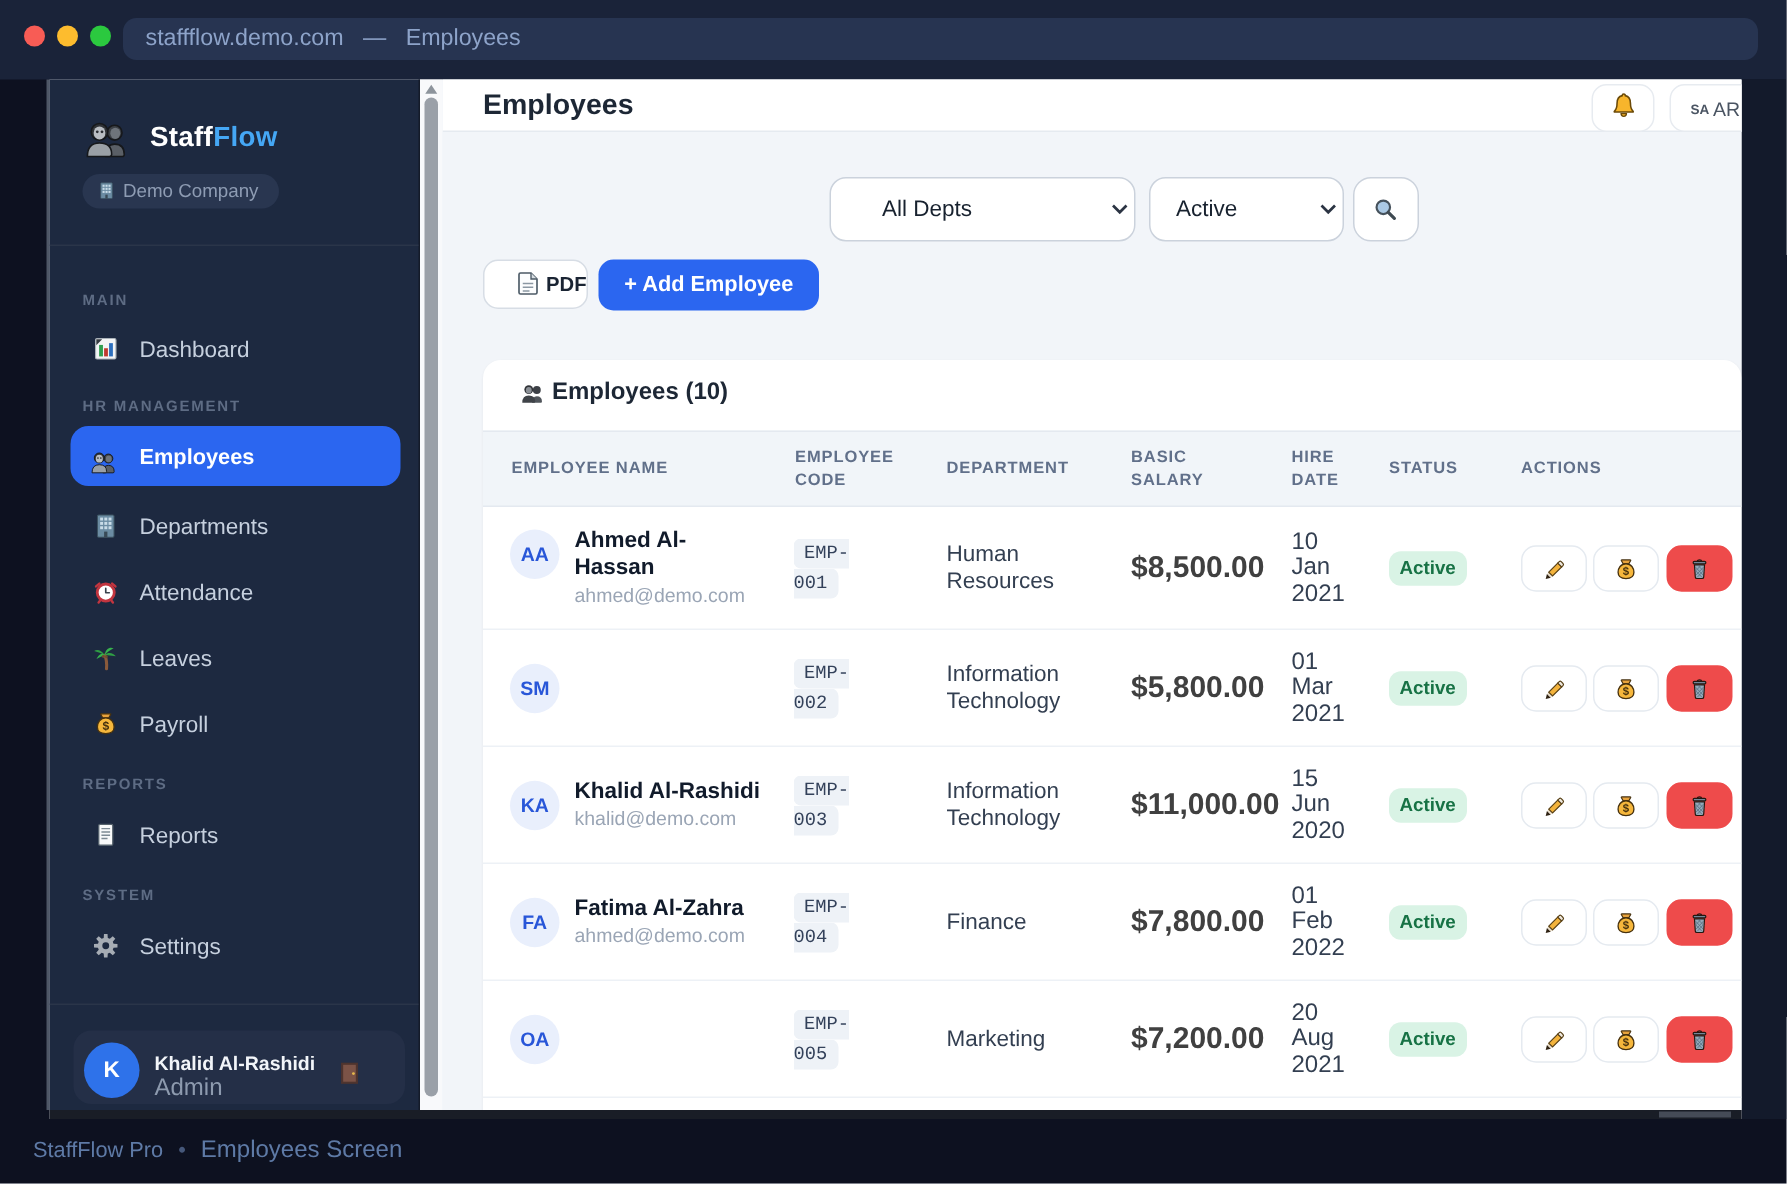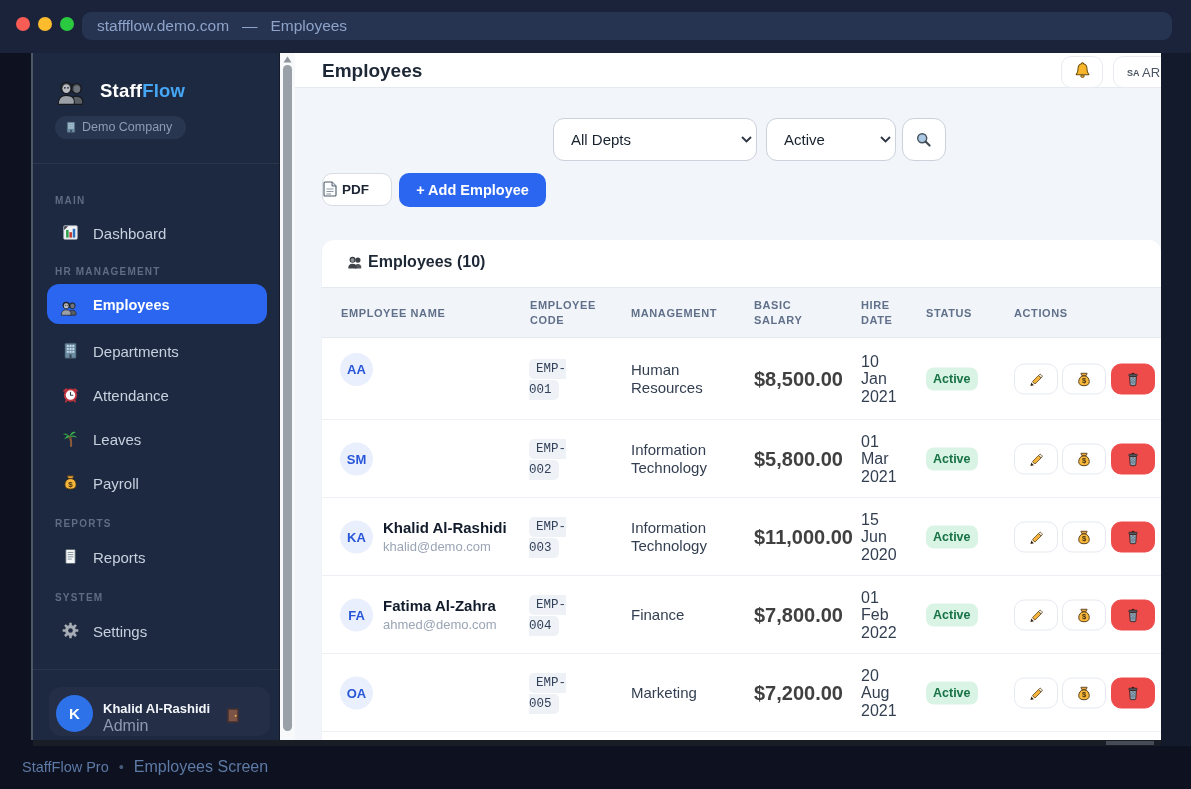--- a/index.html
+++ b/index.html
@@ -32,21 +32,21 @@
 #uname{position:absolute;left:70px;top:648px;font-size:13px;font-weight:bold;color:#f2f5f9}
 #urole{position:absolute;left:70px;top:664px;font-size:16px;color:#8d9aae}
 
 #chead{position:absolute;left:0;top:0;width:866px;height:35px;background:#fff;border-bottom:1px solid #e5eaf0}
 #ctitle{position:absolute;left:27px;top:7px;font-size:19px;font-weight:bold;color:#1d2735}
 .hbtn{position:absolute;top:3px;height:32px;background:#fff;border:1px solid #e7ebf0;border-radius:10px}
 
 .inp{position:absolute;top:65px;height:43px;background:#fff;border:1px solid #cbd2dc;border-radius:11px;font-size:15px}
 .chev{position:absolute;top:18px;width:11px;height:7px}
 
-#pdfbtn{position:absolute;left:27px;top:120px;width:70px;height:33px;background:#fff;border:1px solid #d7dde5;border-radius:10px;font-size:13.5px;font-weight:bold;color:#1a2433;line-height:31px;text-align:left}
+#pdfbtn{position:absolute;left:27px;top:120px;width:70px;height:33px;background:#fff;border:1px solid #d7dde5;border-radius:10px;font-size:13.5px;font-weight:bold;color:#1a2433;line-height:31px;text-align:right}
 #addbtn{position:absolute;left:104px;top:120px;width:147px;height:34px;background:#2b66f0;border-radius:10px;color:#fff;font-size:14.5px;font-weight:bold;line-height:34px;text-align:center}
 
 #card{position:absolute;left:27px;top:187px;width:839px;height:500px;background:#fff;border-radius:12px 12px 0 0;box-shadow:0 1px 2px rgba(16,24,40,.06)}
 #cardtitle{position:absolute;left:46px;top:13px;font-size:16px;font-weight:bold;color:#1d2735}
 #thead{position:absolute;left:0;top:47px;width:839px;height:51px;background:#f1f5f9;border-top:1px solid #e4e9f0;border-bottom:1px solid #e4e9f0}
 .th{position:absolute;top:50%;transform:translateY(-50%);font-size:11px;font-weight:bold;letter-spacing:.6px;color:#61708a;line-height:15px}
 .row{position:absolute;left:0;width:839px;border-bottom:1px solid #edf1f6}
 .cell{position:absolute;top:50%;transform:translateY(-50%)}
 .av{left:18px;width:33px;height:33px;border-radius:50%;background:#e9effc;color:#2856d8;font-size:13px;font-weight:bold;text-align:center;line-height:33px}
 .nm{left:61px;width:126px}
@@ -197,21 +197,21 @@
     <div id="chead"></div>
     <div id="ctitle">Employees</div>
     <div class="hbtn" style="left:766px;width:42px;text-align:center"><svg style="margin-top:4px" width="19" height="19" viewBox="0 0 20 20">
           <path d="M10 1.8 C9.2 1.8 8.9 2.3 8.9 2.9 C6.6 3.5 5.3 5.6 5.3 8.2 C5.3 12.2 3.9 13.4 3.4 13.9 Q3.1 14.4 3.7 14.4 H16.3 Q16.9 14.4 16.6 13.9 C16.1 13.4 14.7 12.2 14.7 8.2 C14.7 5.6 13.4 3.5 11.1 2.9 C11.1 2.3 10.8 1.8 10 1.8 Z" fill="#f7b52c" stroke="#6b4a08" stroke-width="1.1"></path>
           <path d="M8.1 15.5 a1.9 1.9 0 0 0 3.8 0 Z" fill="#f7b52c" stroke="#6b4a08" stroke-width="0.9"></path>
         </svg></div>
     <div class="hbtn" style="left:818px;width:60px;color:#4b5563;">
         <span style="position:absolute;left:13px;top:11px;font-size:9px;font-weight:bold">SA</span>
         <span style="position:absolute;left:28px;top:8px;font-size:13px">AR</span>
       </div>
-    <div class="inp" style="left:258px;width:204px;color:#18222f;line-height:41px;padding-left:17px">All Depts</div>
+    <div class="inp" style="left:258px;width:204px;color:#18222f;line-height:41px;padding-left:34px">All Depts</div>
     <svg class="chev" style="left:446px;top:83px" width="11" height="7" viewBox="0 0 11 7">
         <path d="M1 1 L5.5 5.5 L10 1" stroke="#2b3443" stroke-width="1.8" fill="none"></path>
       </svg>
     <div class="inp" style="left:471px;width:130px;color:#18222f;line-height:41px;padding-left:17px">Active</div>
     <svg class="chev" style="left:585px;top:83px" width="11" height="7" viewBox="0 0 11 7">
         <path d="M1 1 L5.5 5.5 L10 1" stroke="#2b3443" stroke-width="1.8" fill="none"></path>
       </svg>
     <div class="inp" style="left:607px;width:44px;border-radius:12px;text-align:center"><svg style="margin-top:12px" width="18" height="18" viewBox="0 0 20 20">
           <circle cx="8" cy="8" r="5" fill="#abc9e4" stroke="#46525c" stroke-width="1.6"></circle>
           <path d="M11.7 11.7 L16.2 16.2" stroke="#3f4a52" stroke-width="2.4" stroke-linecap="round"></path>
@@ -227,28 +227,29 @@
           <circle cx="13.6" cy="6.3" r="3.3" fill="#3c4046"></circle>
           <path d="M9.6 16.9 Q9.6 11.4 13.6 11.4 Q17.9 11.4 17.9 16 Q17.9 16.9 17 16.9 Z" fill="#50555b"></path>
           <circle cx="6.9" cy="5.9" r="3.7" fill="#303337"></circle>
           <ellipse cx="6.9" cy="6.4" rx="2.4" ry="2.7" fill="#8b9096"></ellipse>
           <path d="M1.5 16.9 Q1.5 10.9 6.9 10.9 Q12.3 10.9 12.3 15.9 Q12.3 16.9 11.3 16.9 Z" fill="#3f4348"></path>
         </svg>
       <div id="cardtitle">Employees (10)</div>
       <div id="thead">
         <div class="th" style="left:19px">EMPLOYEE NAME</div>
         <div class="th" style="left:208px">EMPLOYEE<br>CODE</div>
-        <div class="th" style="left:309px">MANAGEMENT</div>
+        <div class="th" style="left:309px">DEPARTMENT</div>
         <div class="th" style="left:432px">BASIC<br>SALARY</div>
         <div class="th" style="left:539px">HIRE<br>DATE</div>
         <div class="th" style="left:604px">STATUS</div>
         <div class="th" style="left:692px">ACTIONS</div>
       </div>
       <div class="row" style="top:98px;height:82px">
         <div class="cell av" style="top:15px;transform:none">AA</div>
+        <div class="cell nm"><b>Ahmed Al-</b><b>Hassan</b><span>ahmed@demo.com</span></div>
         <div class="cell code"><span>EMP-<br>001</span></div>
         <div class="cell dept">Human Resources</div>
         <div class="cell sal">$8,500.00</div>
         <div class="cell hire">10<br>Jan<br>2021</div>
         <div class="cell stat">Active</div>
         <div class="cell act" style="left:692px"><svg width="17" height="17" viewBox="0 0 20 20">
               <path d="M2.9 17.1 L3.9 13 L7 16.1 Z" fill="#2f2213"></path>
               <path d="M4 13.1 L5.3 11.8 L8.2 14.7 L6.9 16 Z" fill="#e8dcc8"></path>
               <path d="M5.3 11.7 L12.4 4.6 L15.4 7.6 L8.3 14.7 Z" fill="#f3b33c" stroke="#584016" stroke-width="0.9"></path>
               <path d="M12.4 4.6 L13.5 3.5 Q14.3 2.7 15.1 3.5 L16.5 4.9 Q17.3 5.7 16.5 6.5 L15.4 7.6 Z" fill="#efe9df" stroke="#584016" stroke-width="0.9"></path>

